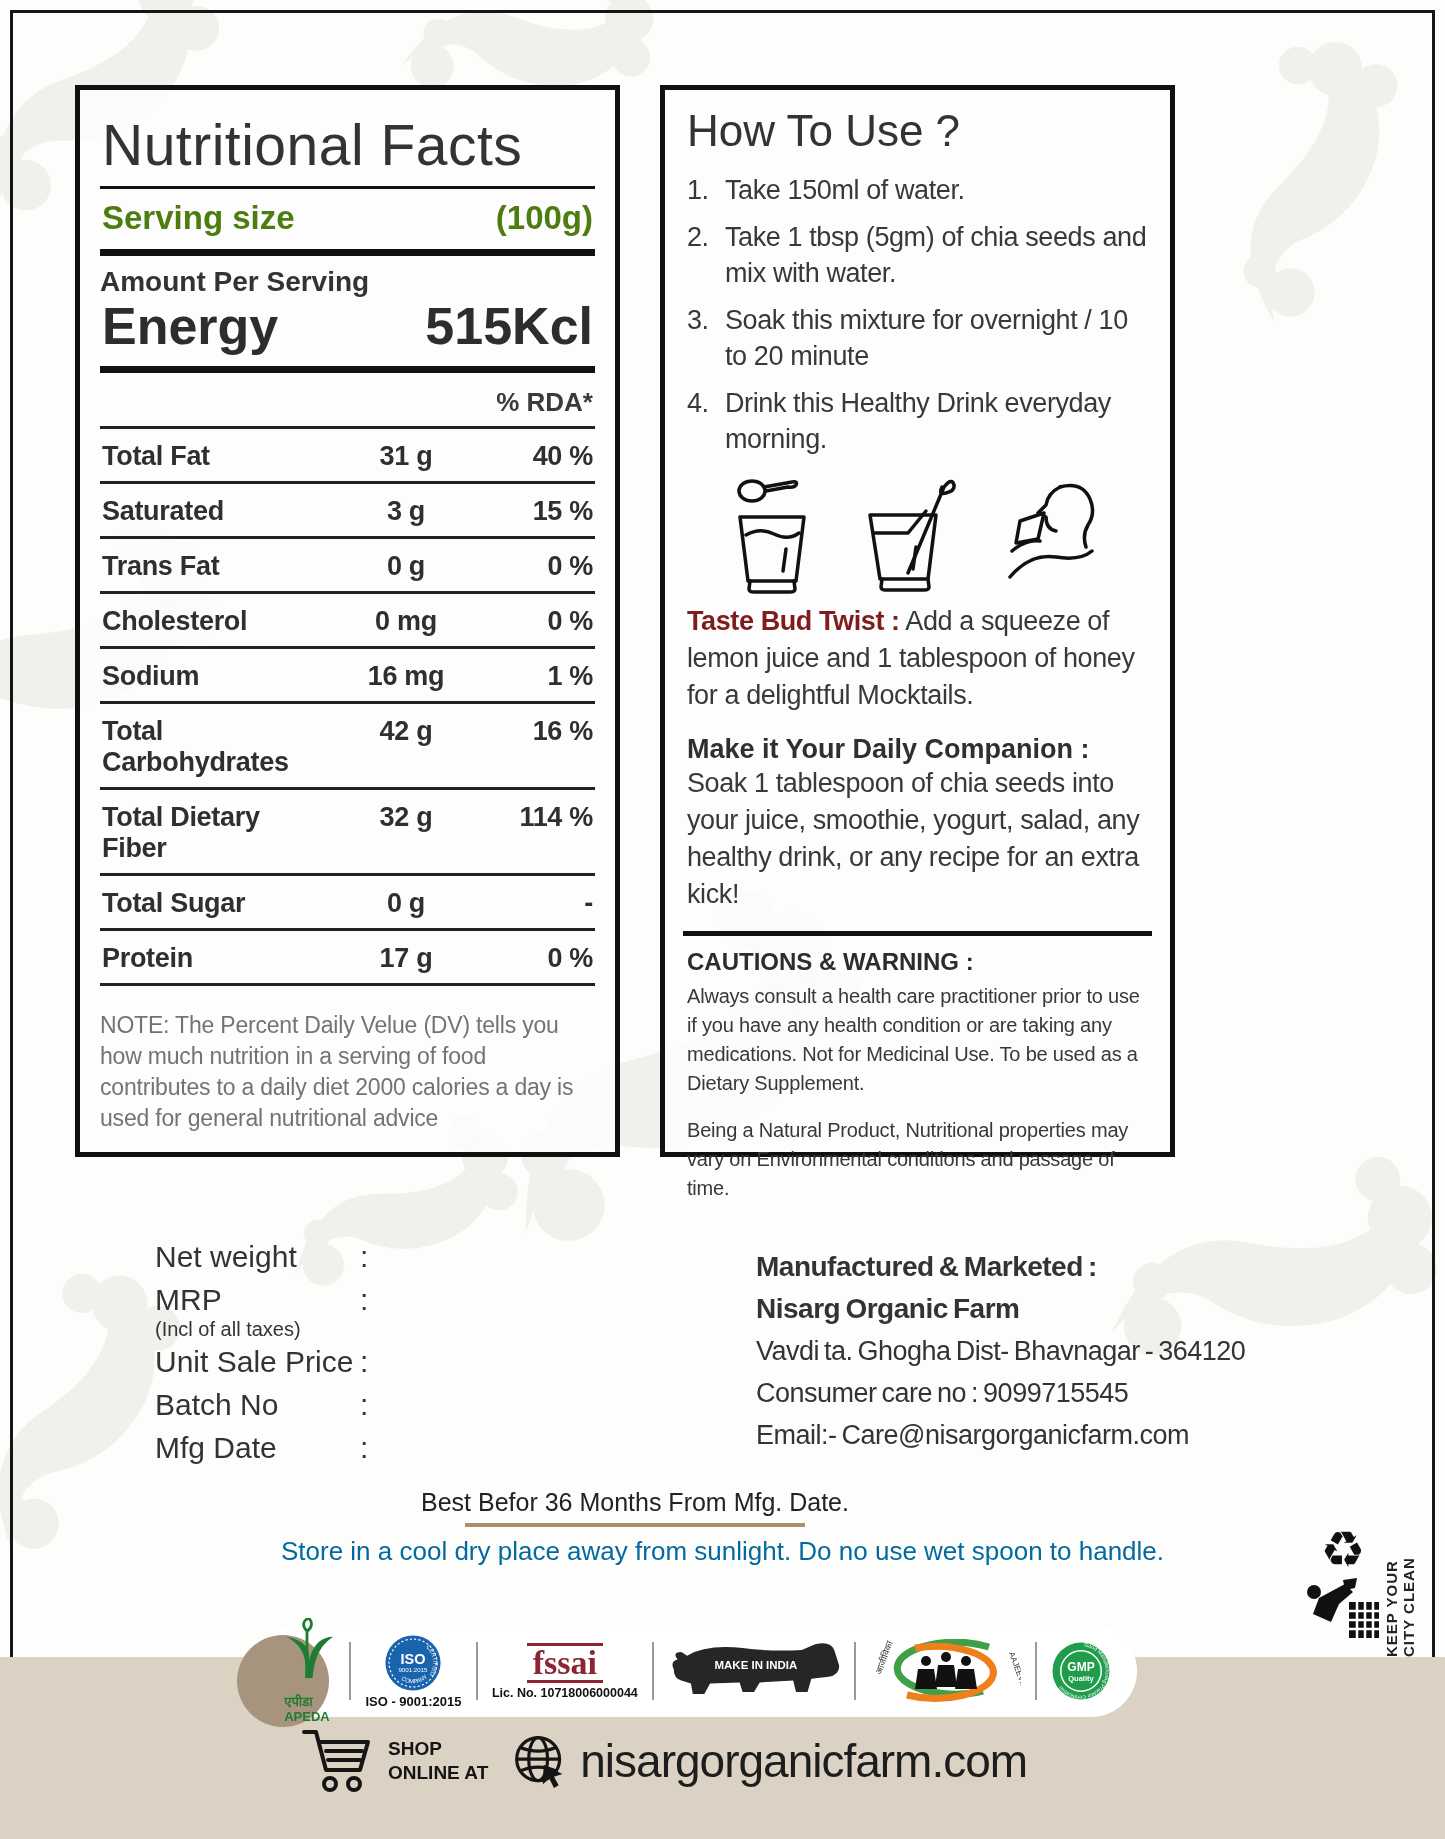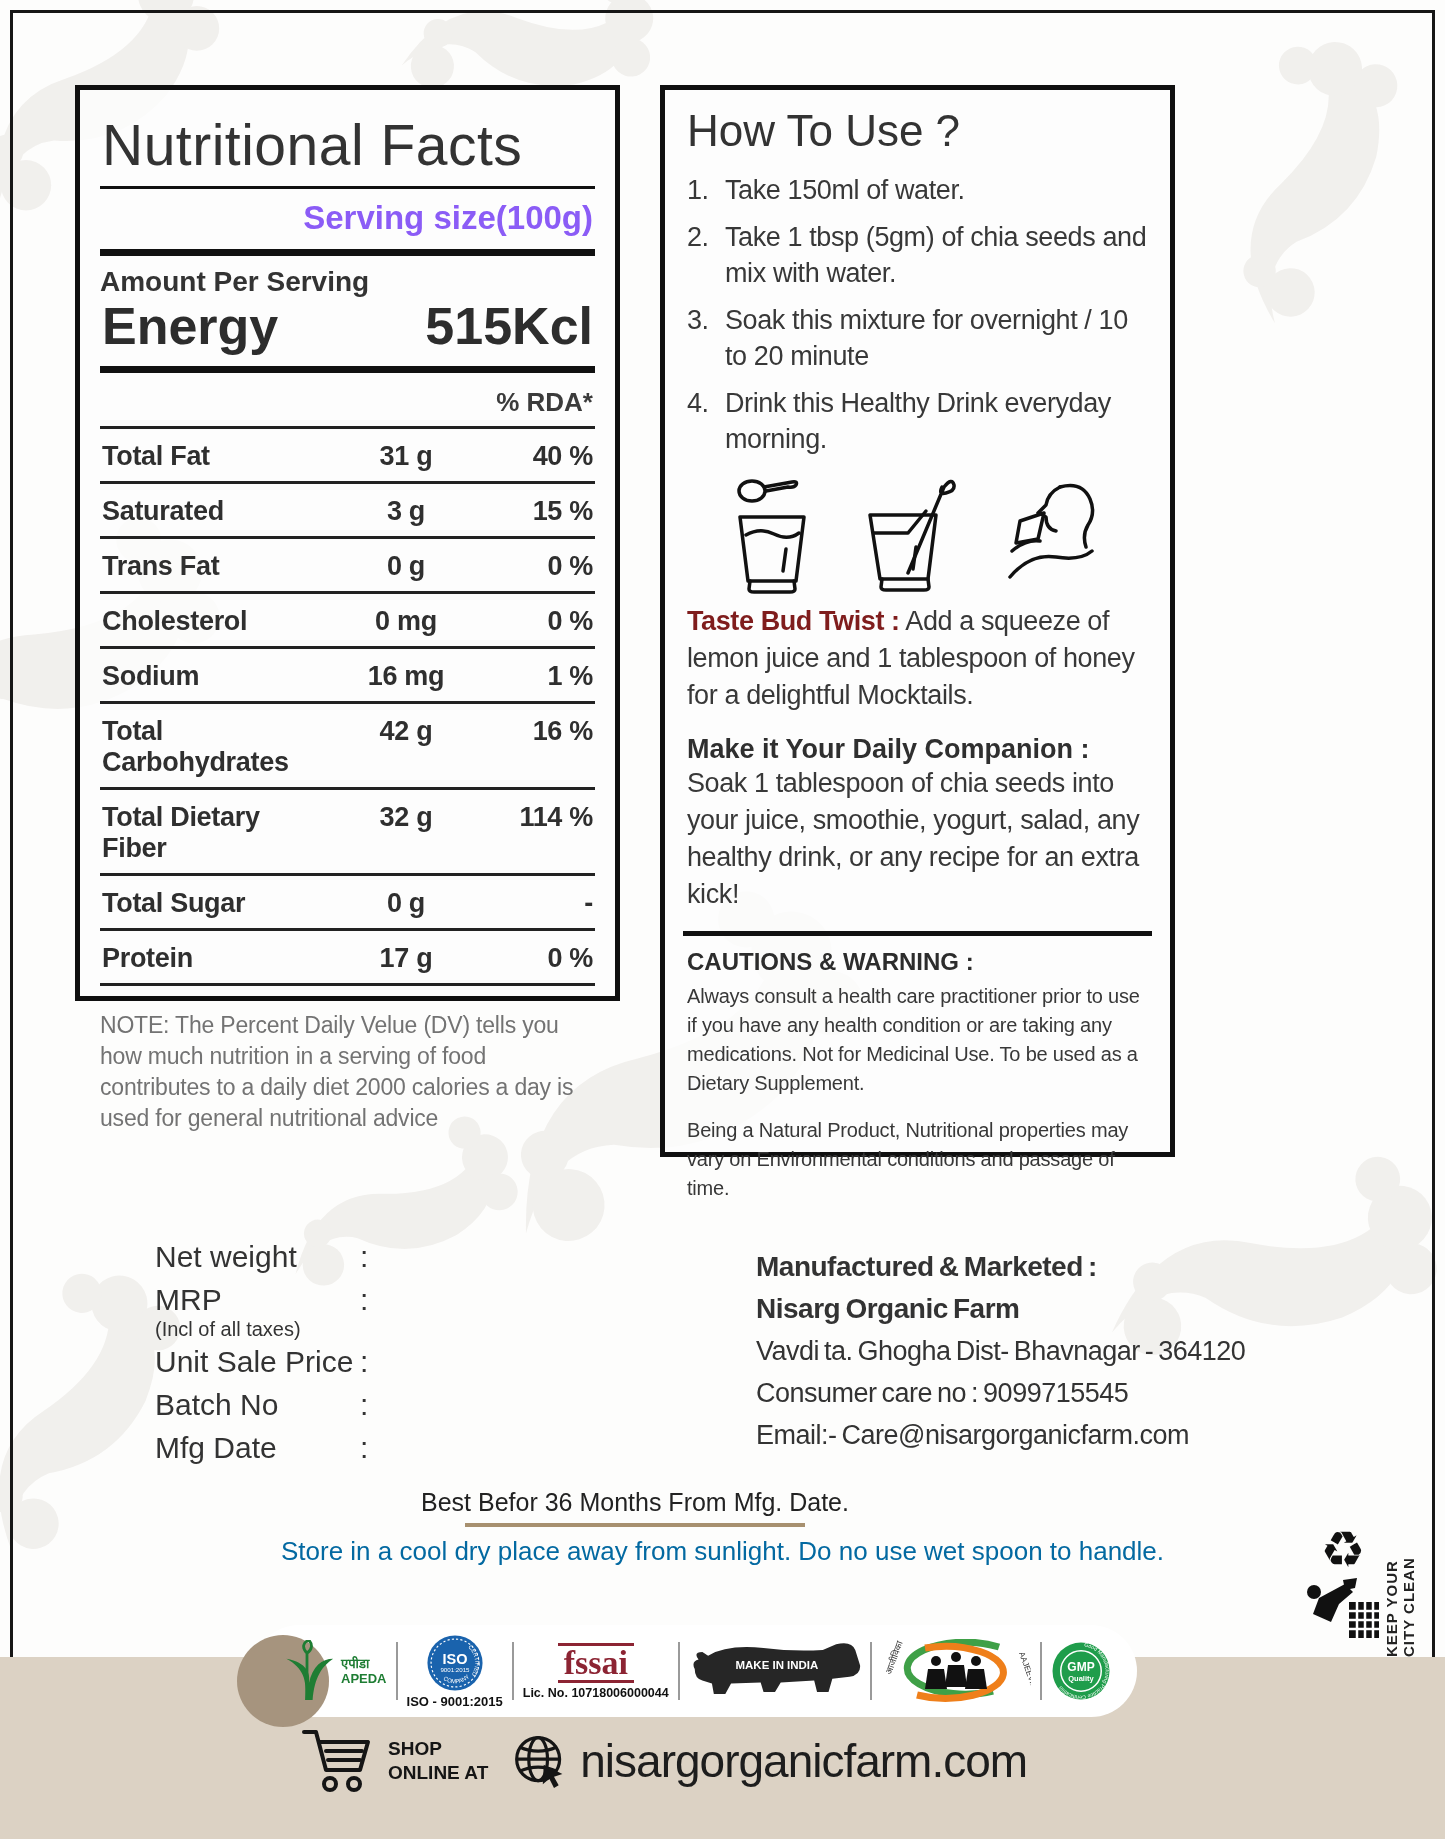--- a/index.html
+++ b/index.html
@@ -5,25 +5,25 @@
   html,body{margin:0;padding:0;background:#ffffff;}
   .page{position:relative;width:1445px;height:1839px;overflow:hidden;
         background:#fdfdfc;font-family:"Liberation Sans",sans-serif;color:#3b3b3b;}
   .pat{position:absolute;z-index:0;fill:#efedea;opacity:.8;}
   .frame{position:absolute;left:10px;top:10px;right:10px;bottom:0;
          border:3px solid #161616;z-index:1;}
   .abs{position:absolute;z-index:2;}
 
   
   .panel{border:5px solid #101010;background:rgba(253,253,252,.82);box-sizing:border-box;}
-  .nf{left:75px;top:85px;width:545px;height:916px;padding:12px 20px;}
+  .nf{left:75px;top:85px;width:545px;height:1072px;padding:12px 20px;}
   .nf-title{font-size:57px;font-weight:400;color:#333;letter-spacing:.5px;
             padding:10px 2px 8px;border-bottom:3px solid #111;}
-  .nf-serving{display:flex;justify-content:flex-end;font-size:33px;font-weight:bold;
-              color:#8b5cf6;padding:10px 2px 12px;border-bottom:7px solid #111;}
+  .nf-serving{display:flex;justify-content:space-between;font-size:33px;font-weight:bold;
+              color:#4d7c0f;padding:10px 2px 12px;border-bottom:7px solid #111;}
   .nf-amount{font-size:28px;font-weight:bold;color:#333;margin-top:10px;}
   .nf-energy{display:flex;justify-content:space-between;align-items:center;
              border-bottom:7px solid #111;padding:0 2px 12px;text-align:right;}
   .nf-energy .big{font-size:52px;font-weight:bold;color:#2d2d2d;line-height:56px;}
   .nf-head{display:flex;justify-content:flex-end;font-size:26px;font-weight:bold;
            padding:14px 2px 8px;border-bottom:3px solid #222;}
   .nrow{display:flex;align-items:flex-start;font-size:27px;font-weight:bold;color:#2f2f2f;
         padding:12px 2px 9px;border-bottom:3px solid #222;letter-spacing:-.3px;}
   .nrow .lbl{flex:1;}
   .nrow .amt{width:150px;text-align:center;}
@@ -310,21 +310,21 @@
             <line x1="44" y1="51" x2="74" y2="51"></line>
         </g>
       </svg>
     </div>
     <div class="cc-text">KEEP YOUR CITY CLEAN</div>
   </div>
 
   <div class="tanbar"></div>
 
   <div class="pill">
-    <div class="cert" style="flex-direction:row;gap:6px">
+    <div class="cert" style="flex-direction:column;gap:14px">
       <svg width="56" height="62" viewBox="0 0 60 66">
         <path d="M28,64 C30,42 26,30 8,20 C30,24 34,36 32,46 C36,28 46,20 58,20 C46,28 38,40 36,64 Z" fill="#1e7d33"></path>
         <path d="M30,64 C30,50 30,30 30,14 M30,14 C24,8 26,2 32,0 C36,4 36,10 30,14" fill="none" stroke="#1e7d33" stroke-width="3"></path>
       </svg>
       <div class="apeda-txt">
           <div>एपीडा</div>
           <div>APEDA</div>
         </div>
     </div>
     <div class="pdiv"></div>

